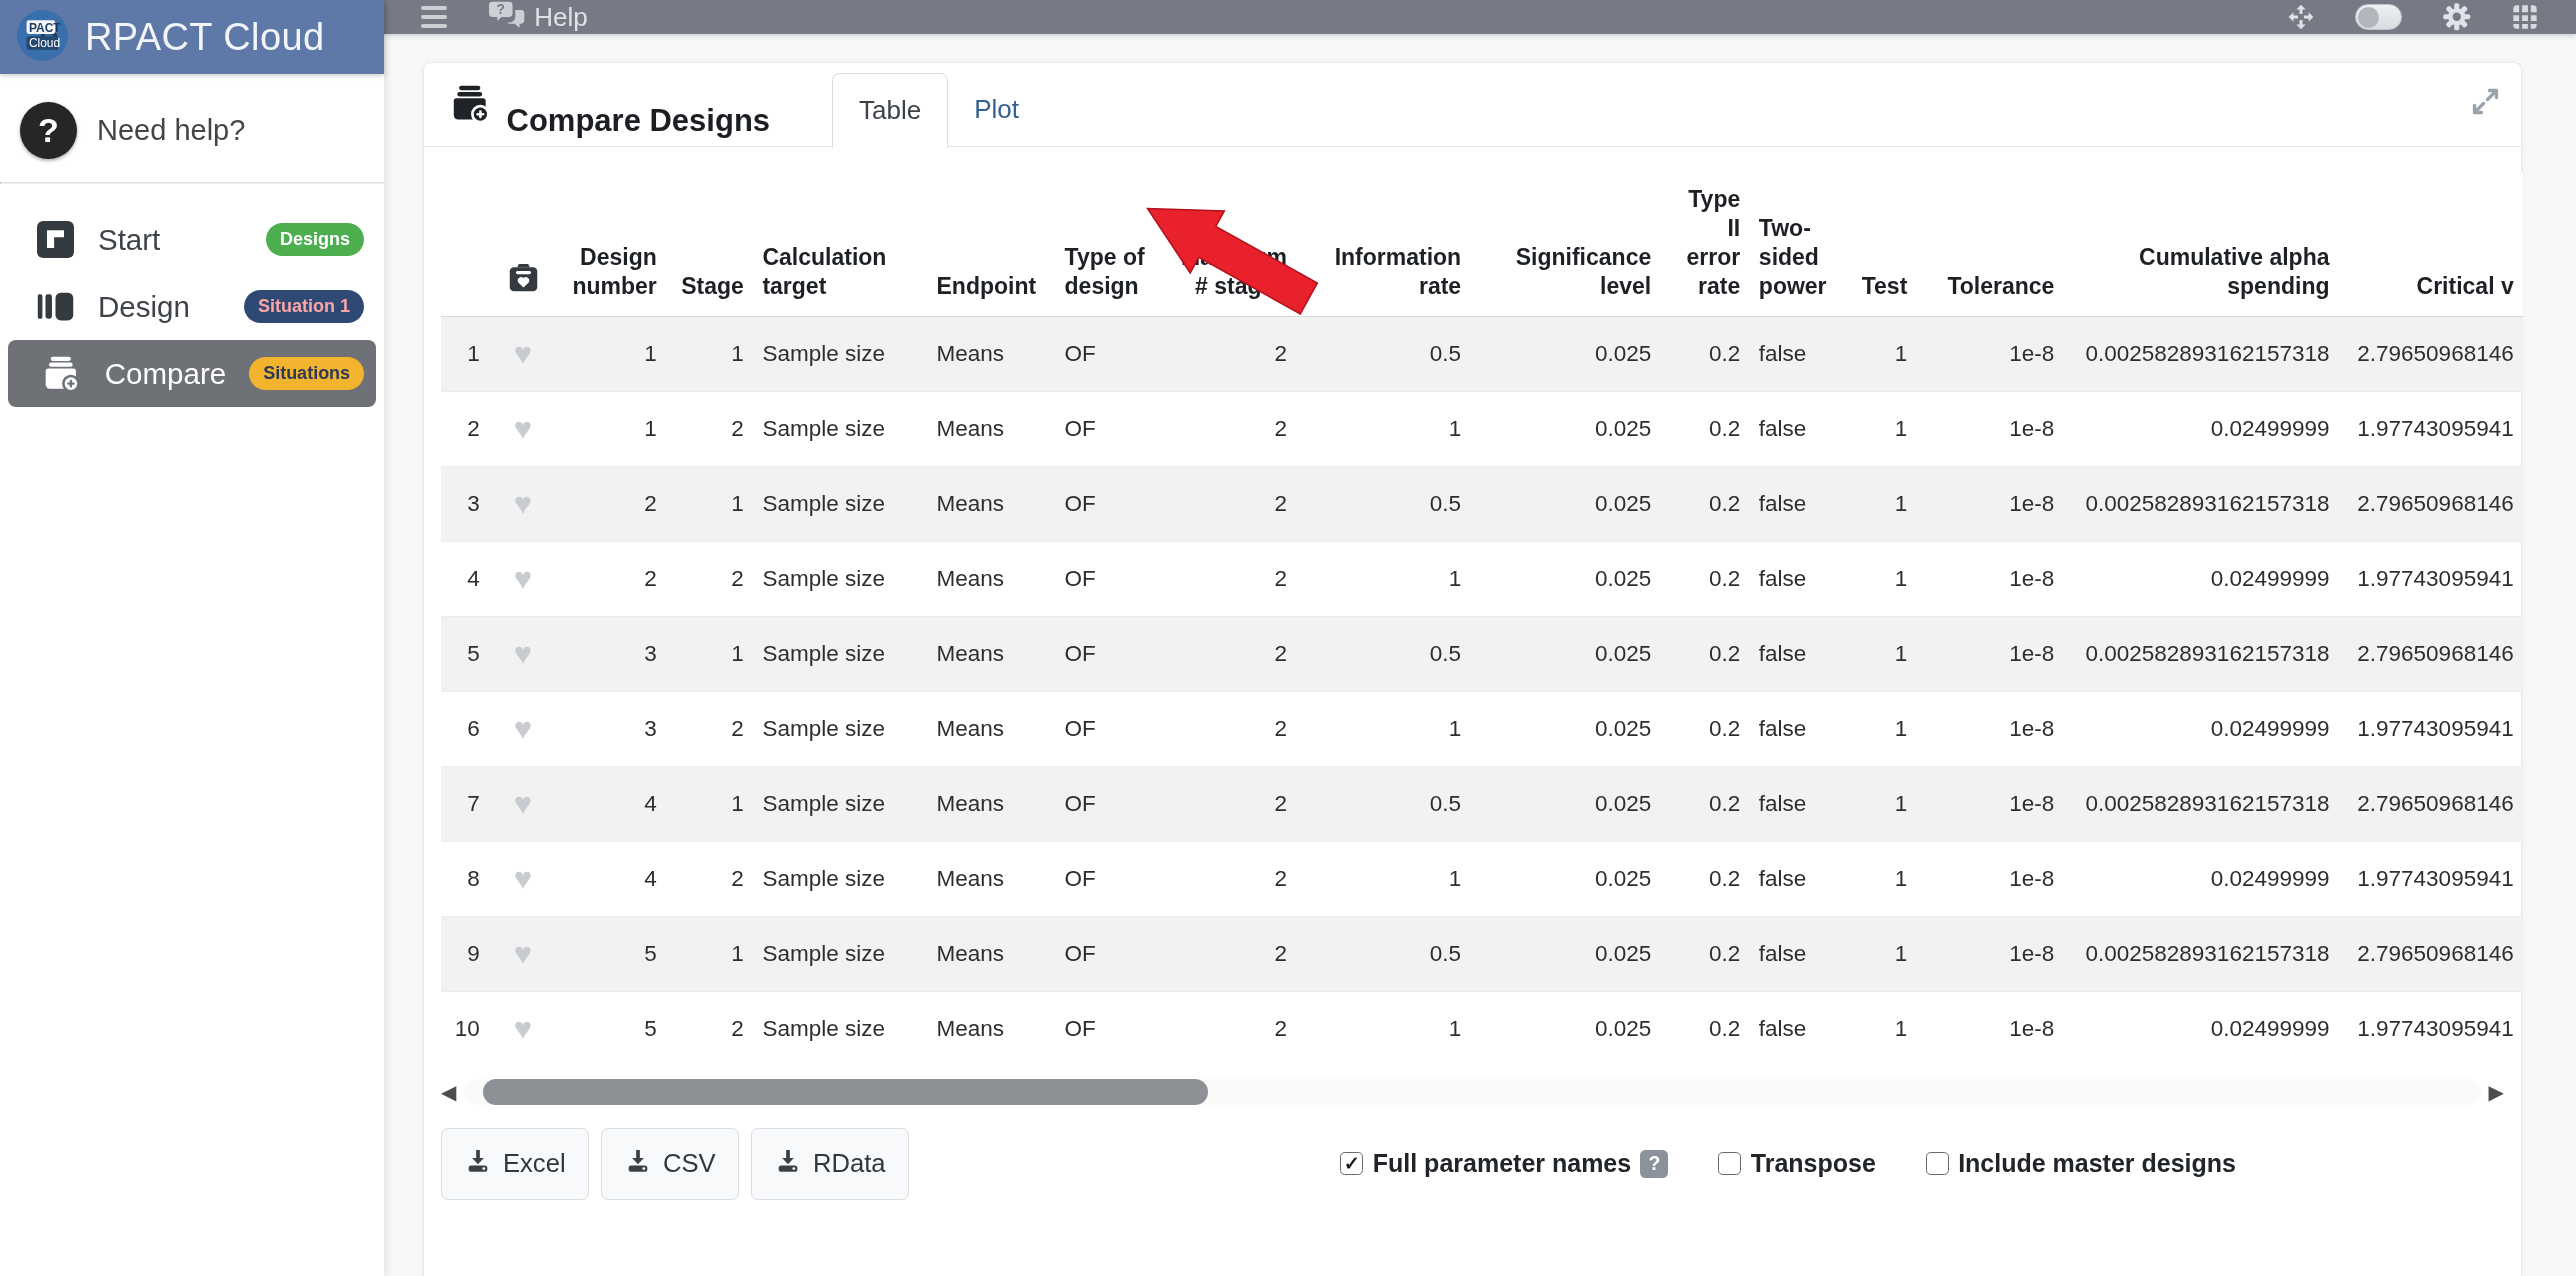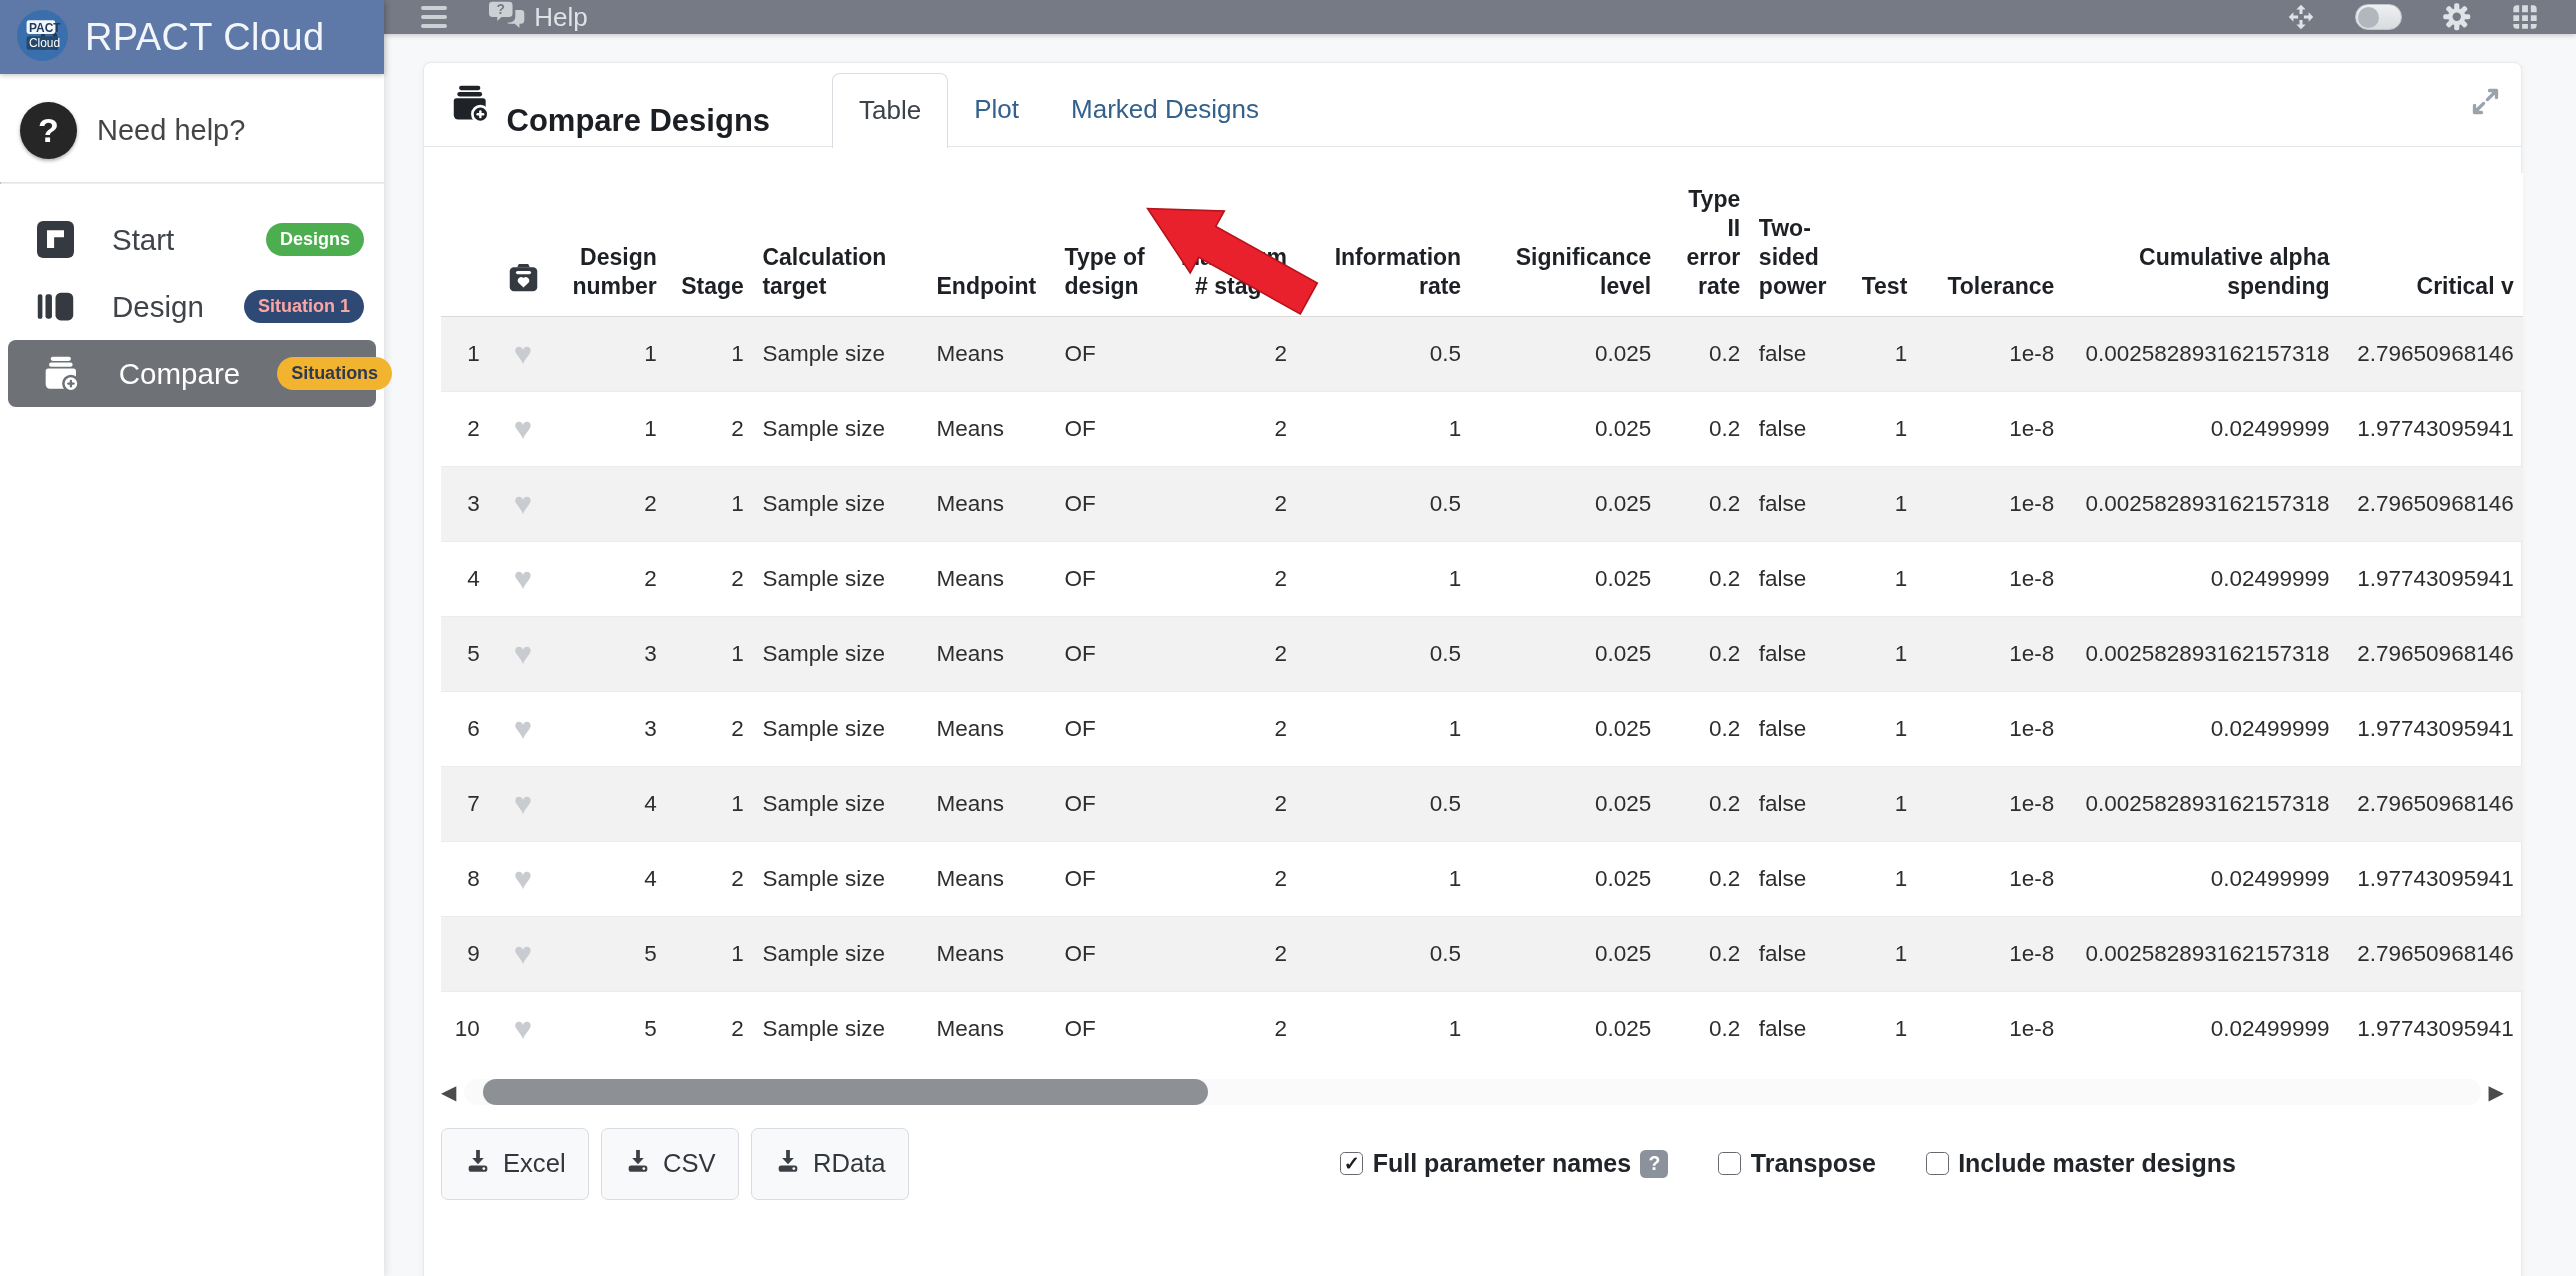--- a/index.html
+++ b/index.html
@@ -9,21 +9,21 @@
 
   
   .sidebar { width:384px; min-width:384px; background:#fff; display:flex; flex-direction:column; box-shadow:2.3px 0 7.8px rgba(0,0,0,.10); z-index:3; }
   .sidebar-header { height:74px; background:var(--sidebar-header,#5e79a7); display:flex; align-items:center; padding-left:17px; gap:17px; box-shadow:0 2.3px 5.4px rgba(0,0,0,.25); }
   .app-title { color:#f2f5fa; font-size:38px; font-weight:400; letter-spacing:0.4px; }
   .need-help { display:flex; align-items:center; gap:20px; padding:28px 0 23px 20px; }
   .need-help-circle { width:57px; height:57px; border-radius:50%; background:#262626; color:#fff; display:flex; align-items:center; justify-content:center; font-size:34px; font-weight:700; box-shadow:0 1.6px 3.9px rgba(0,0,0,.35); }
   .need-help-label { font-size:29px; color:#454545; }
   .sidebar-divider { border-top:1.6px solid #e4e4e4; margin:0; }
   .nav { padding:22px 0 0 0; display:flex; flex-direction:column; }
-  .nav-item { display:flex; align-items:center; height:67px; padding:0 20px 0 36px; gap:37px; cursor:pointer; }
+  .nav-item { display:flex; align-items:center; height:67px; padding:0 20px 0 36px; gap:23px; cursor:pointer; }
   .nav-item.active { background:var(--active-item,#6e7176); border-radius:7.8px; margin:0 7.8px; padding-left:35px; }
   .nav-icon { width:39px; height:39px; display:flex; align-items:center; justify-content:center; flex:none; }
   .nav-label { font-size:29.5px; color:#3f434a; flex:1; }
   .nav-item.active .nav-label { color:#fff; }
   .nav-badge { font-size:18px; font-weight:700; padding:6.2px 14px; border-radius:18px; line-height:1.1; }
 
   
   .main { flex:1; display:flex; flex-direction:column; min-width:0; }
   .topbar { height:74px; background:var(--topbar,#757a84); display:flex; align-items:center; padding:0 37px 0 37px; gap:0; box-shadow:0 2.3px 5.4px rgba(0,0,0,.22); z-index:2; }
   .hamburger { width:26px; display:flex; flex-direction:column; gap:5.4px; cursor:pointer; margin-right:42px; }
@@ -209,21 +209,20 @@
                 <circle cx="32" cy="34" r="9" fill="#1f2226" stroke="#ffffff" stroke-width="3"></circle>
                 <rect x="27.5" y="32.6" width="9" height="2.8" rx="1.4" fill="#ffffff"></rect>
                 <rect x="30.6" y="29.5" width="2.8" height="9" rx="1.4" fill="#ffffff"></rect>
               </svg>
             </span>
             <span class="card-title">Compare Designs</span>
           </div>
           <div class="tabs" id="tabs">
               <div class="tab active">Table</div>
               <div class="tab">Plot</div>
-              <div class="tab">Marked Designs</div>
             </div>
           <span class="expand-btn">
             <svg width="31" height="31" viewBox="0 0 24 24">
               <g stroke="#9aa2ac" stroke-width="2.6" fill="none" stroke-linecap="round" stroke-linejoin="round">
                 <path d="M20.5 3.5l-7 7M20.5 3.5h-5.4M20.5 3.5v5.4M3.5 20.5l7-7M3.5 20.5h5.4M3.5 20.5v-5.4"></path>
               </g>
             </svg>
           </span>
         </div>
 

